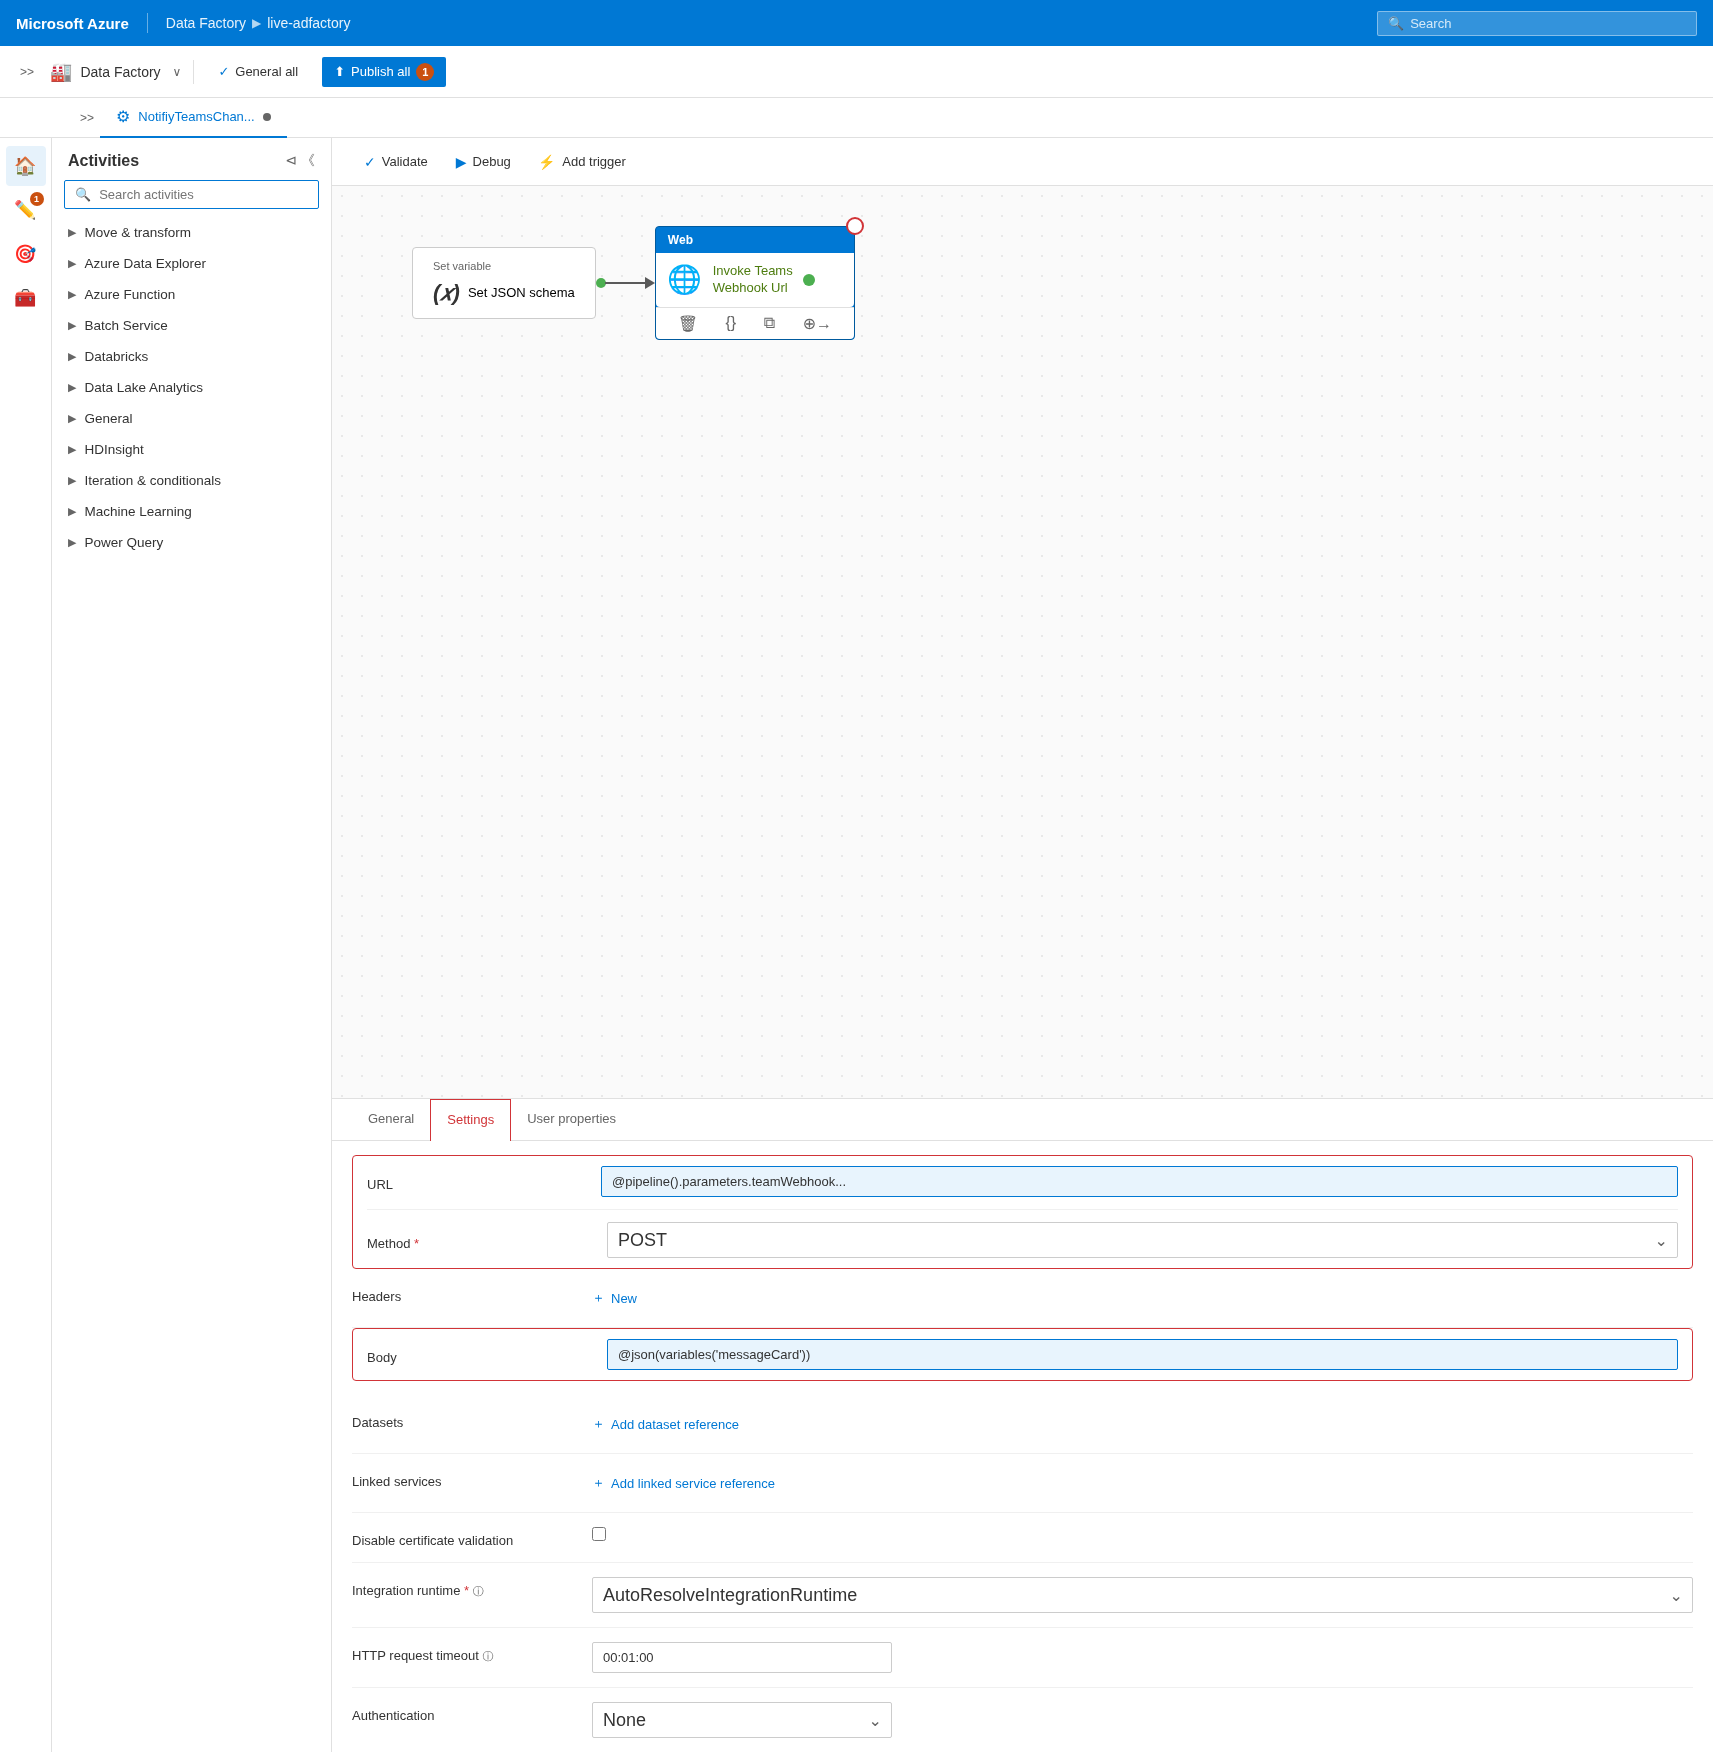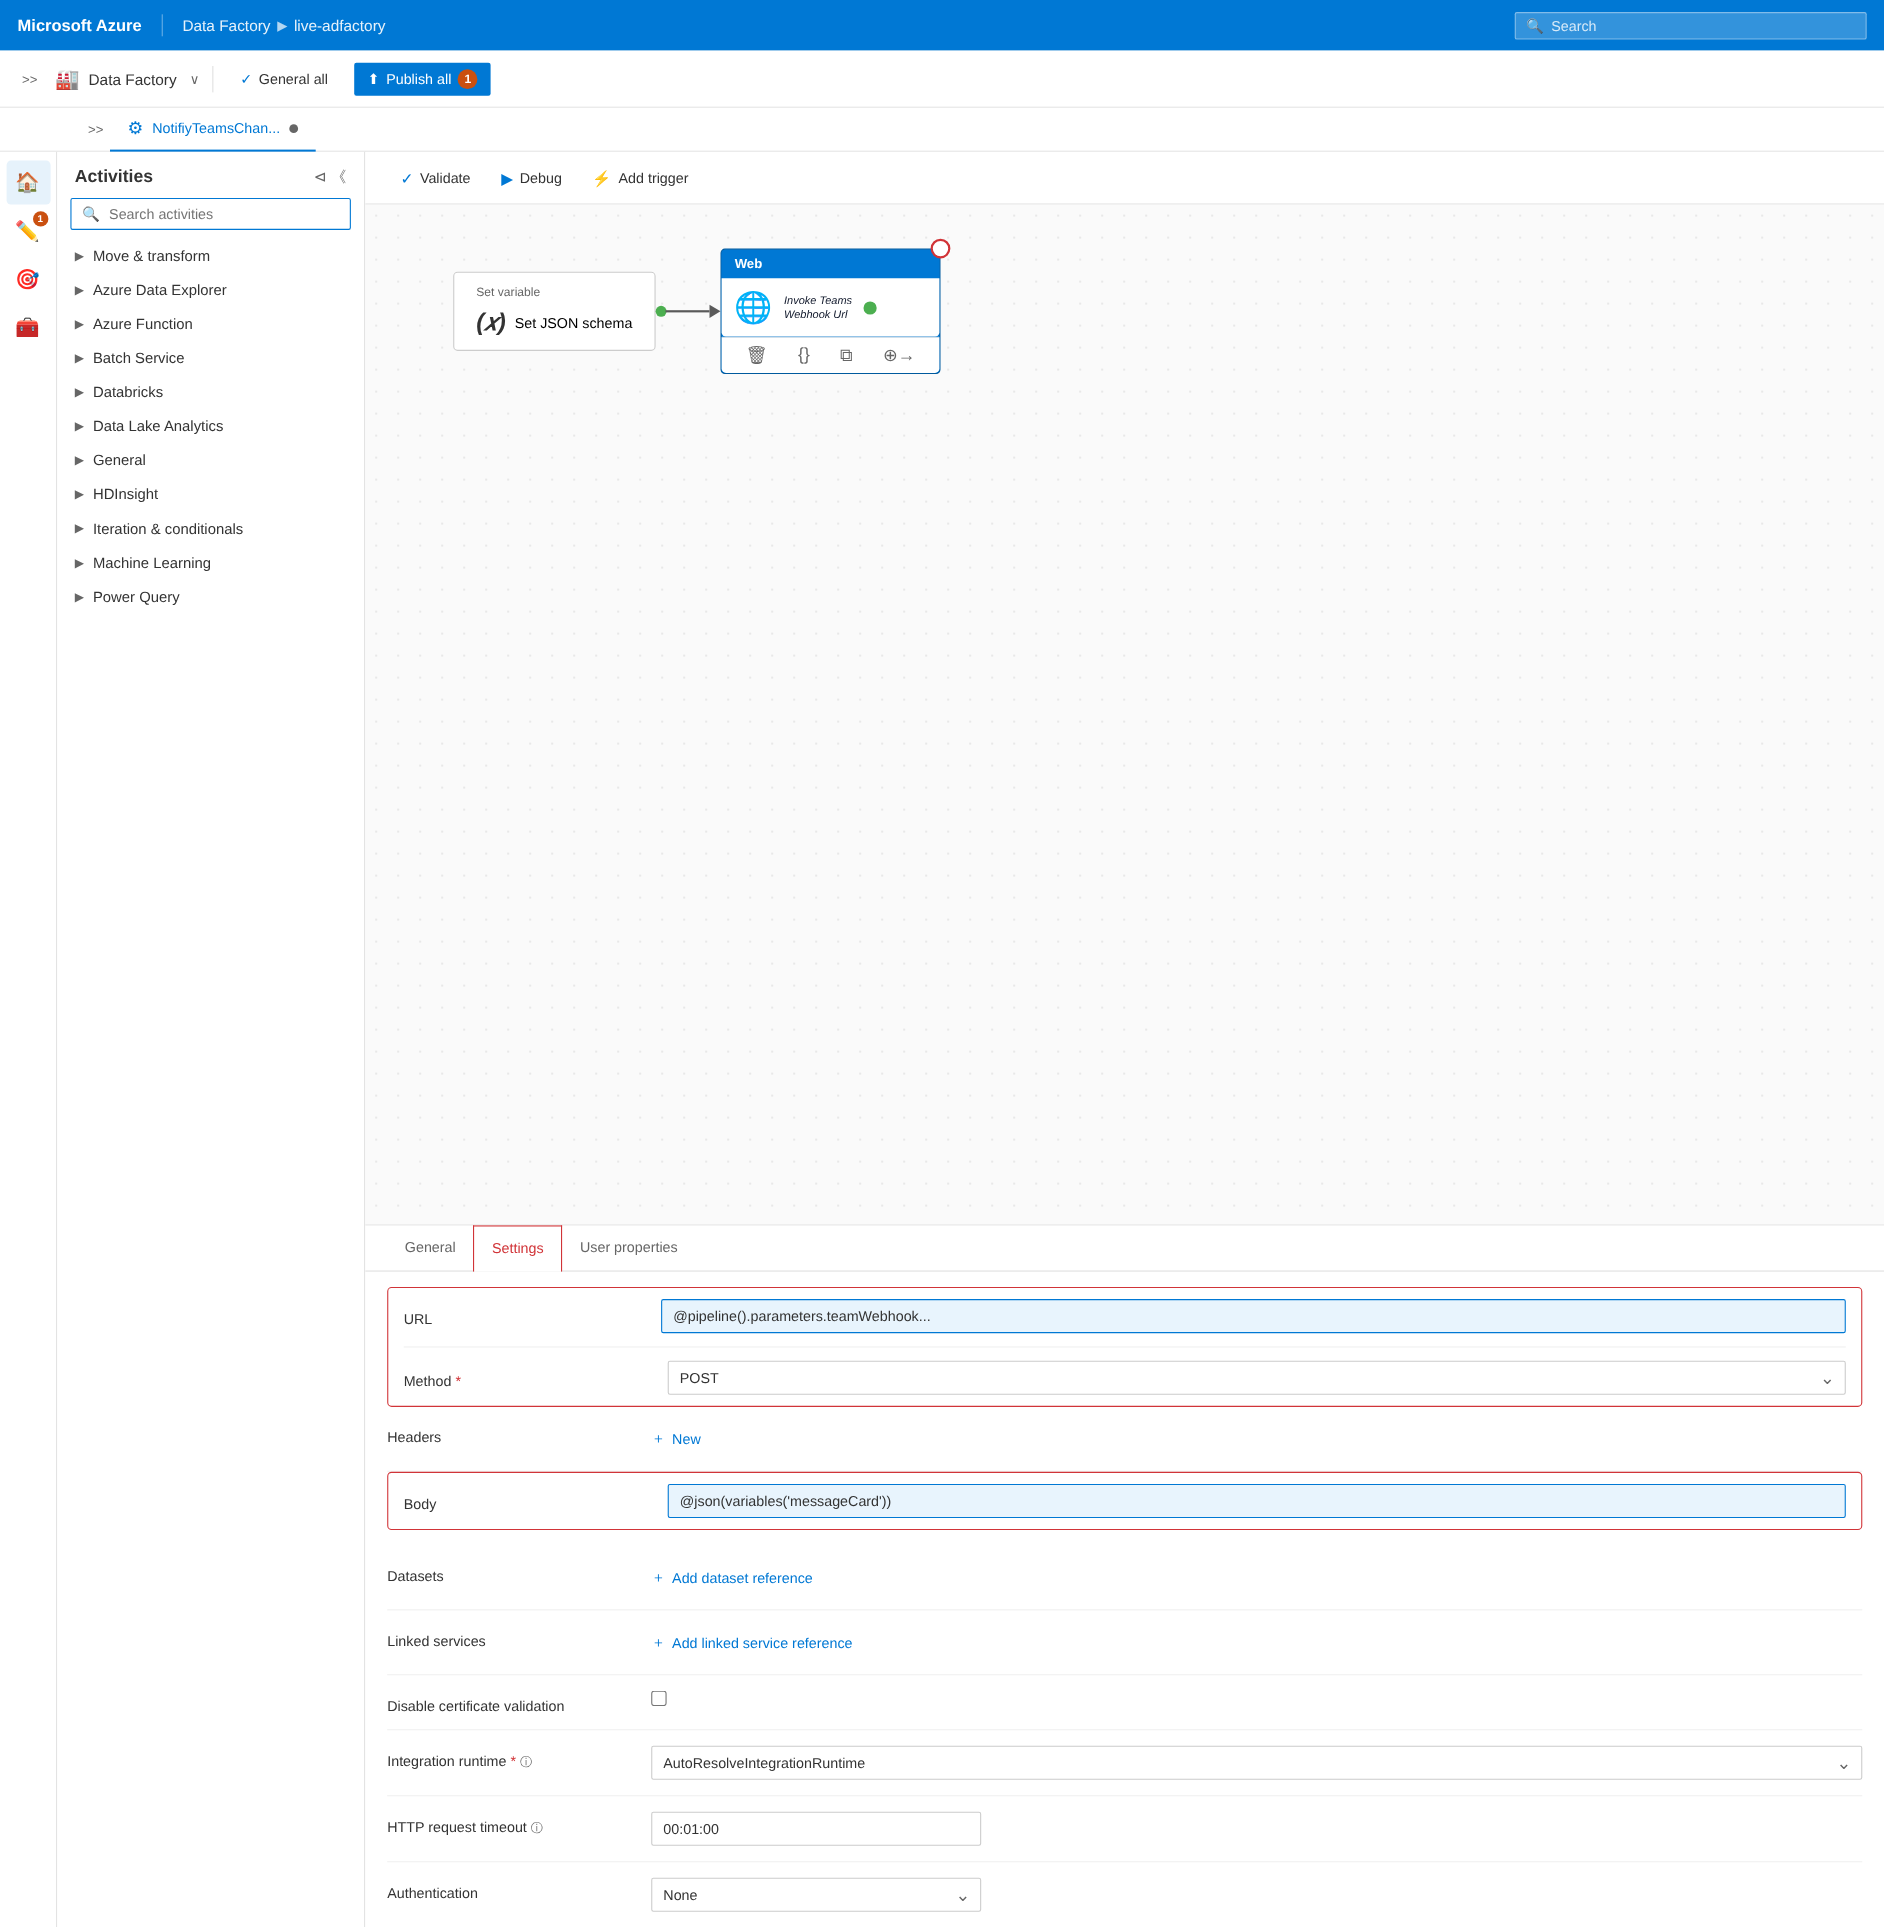--- a/index.html
+++ b/index.html
@@ -300,21 +300,21 @@
     }
     .node-web-body {
       background: white;
       border-radius: 0 0 4px 4px;
       padding: 10px 12px;
       display: flex;
       align-items: center;
       gap: 10px;
     }
     .node-web-globe { font-size: 28px; color: #0078d4; }
-    .node-web-name { font-size: 10px; font-weight: 500; color: #0f172a; line-height: 1.3; font-style: italic; }
+    .node-web-name { font-size: 13px; font-weight: 500; color: #4d7c0f; line-height: 1.3; }
     .node-web-actions {
       display: flex;
       align-items: center;
       gap: 8px;
       padding: 6px 12px;
       background: white;
       border-top: 1px solid #e0e0e0;
       font-size: 16px;
       color: #666;
       border-radius: 0 0 4px 4px;
@@ -394,21 +394,21 @@
       font-size: 13px;
       color: #333;
       background: white;
       outline: none;
     }
     .settings-select {
       width: 100%;
       padding: 7px 10px;
       border: 1px solid #ccc;
       border-radius: 2px;
-      font-size: 13px;
+      font-size: 18px;
       color: #333;
       background: white;
       appearance: none;
       cursor: pointer;
     }
     .select-wrapper {
       position: relative;
       width: 100%;
     }
     .select-wrapper::after {

